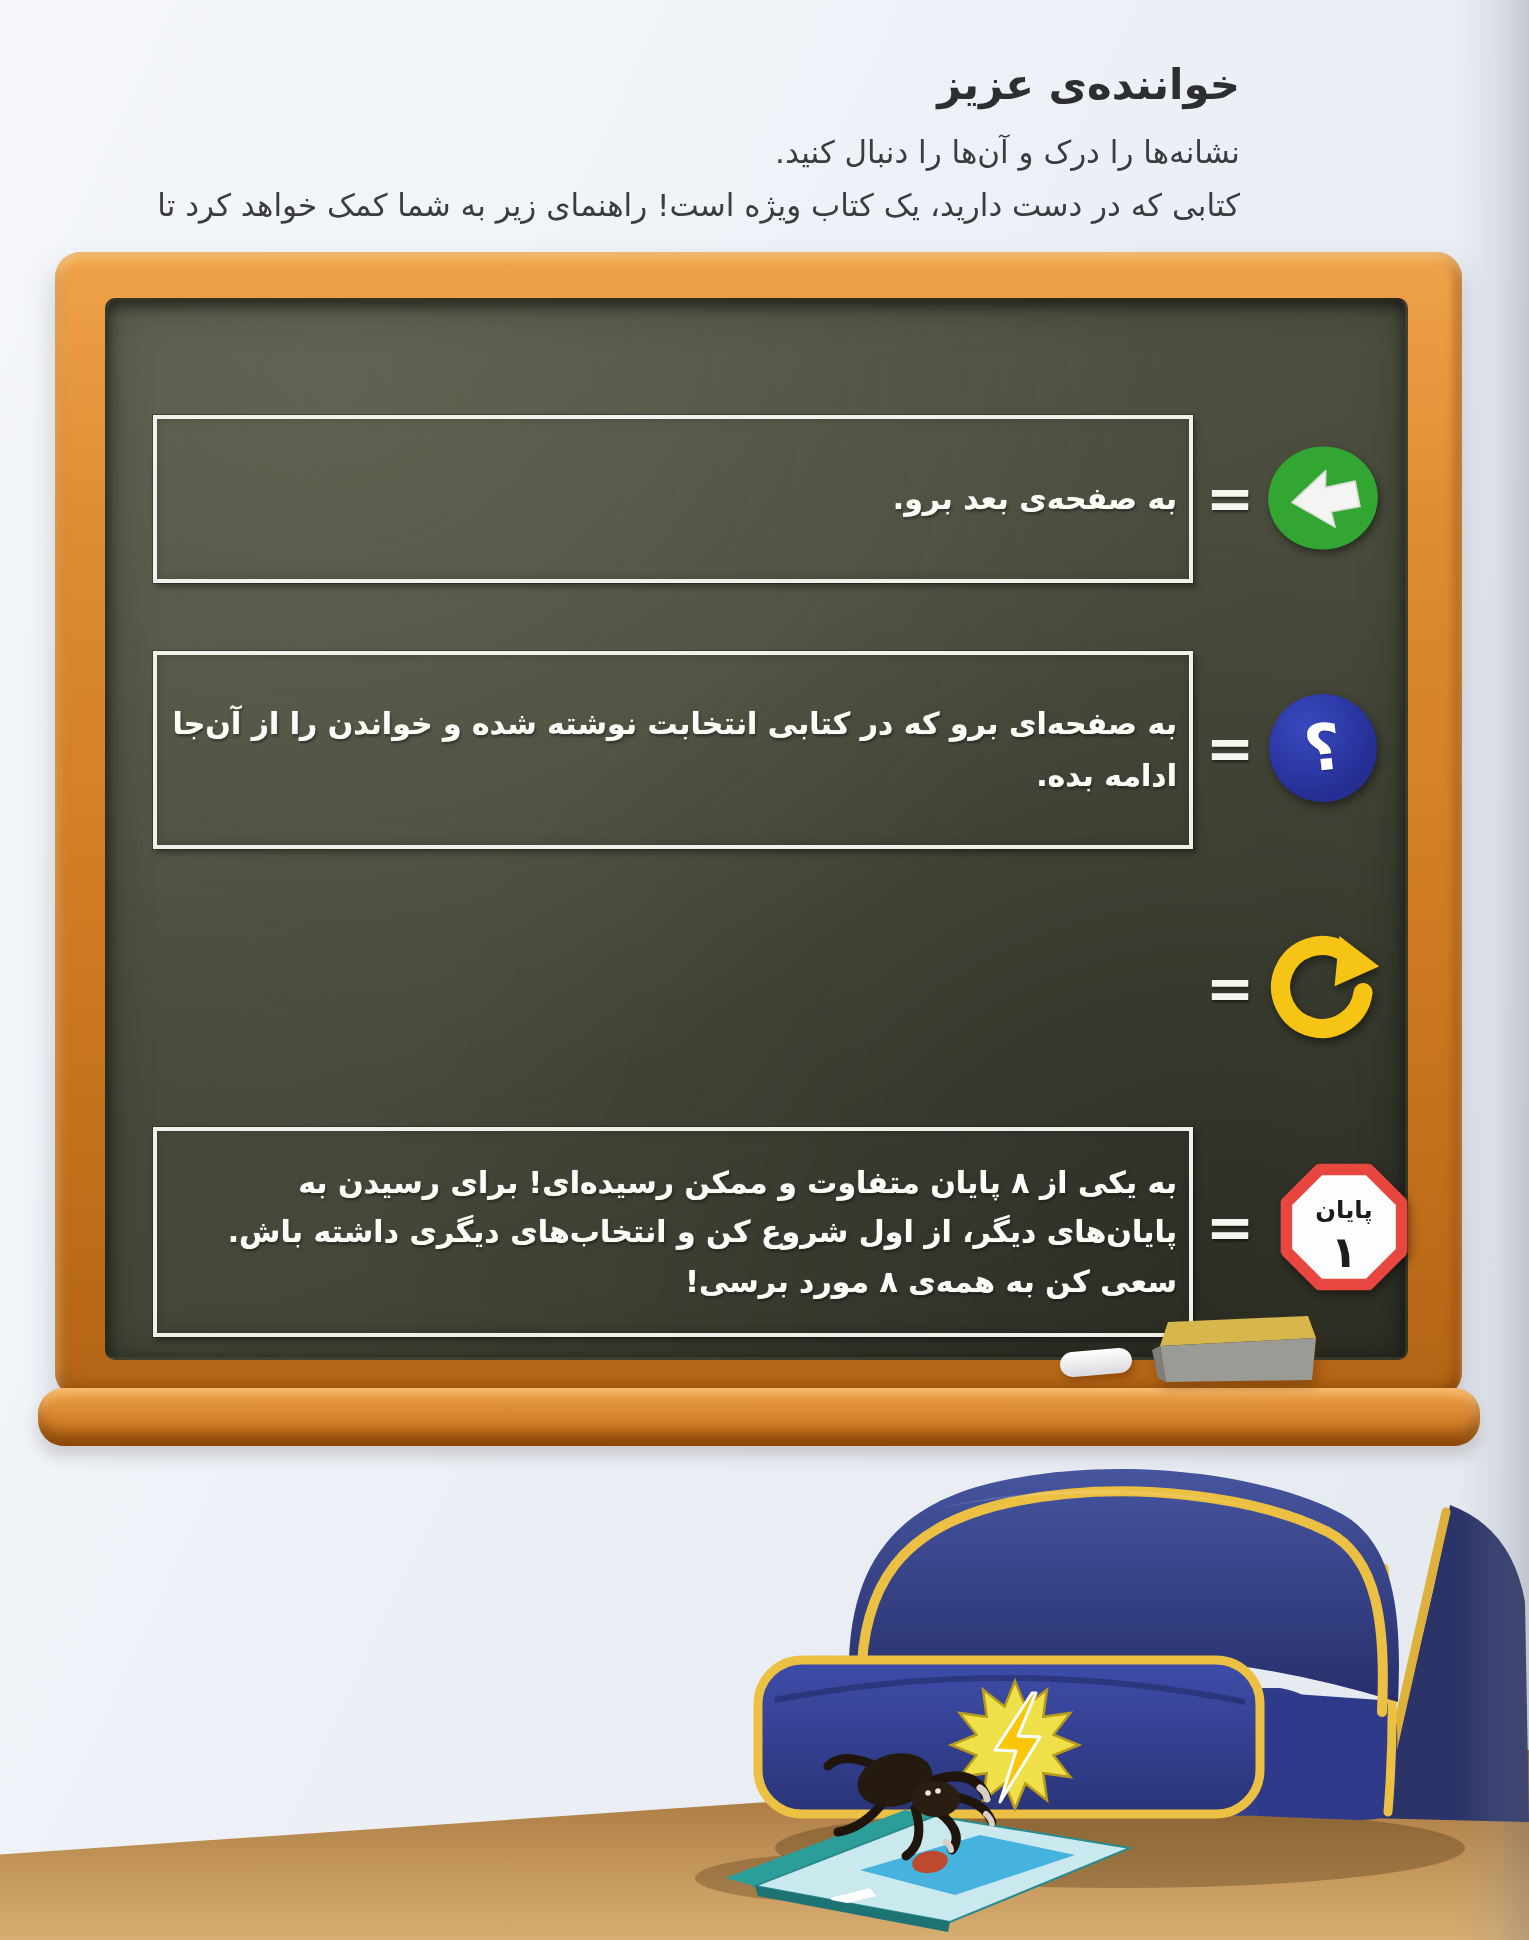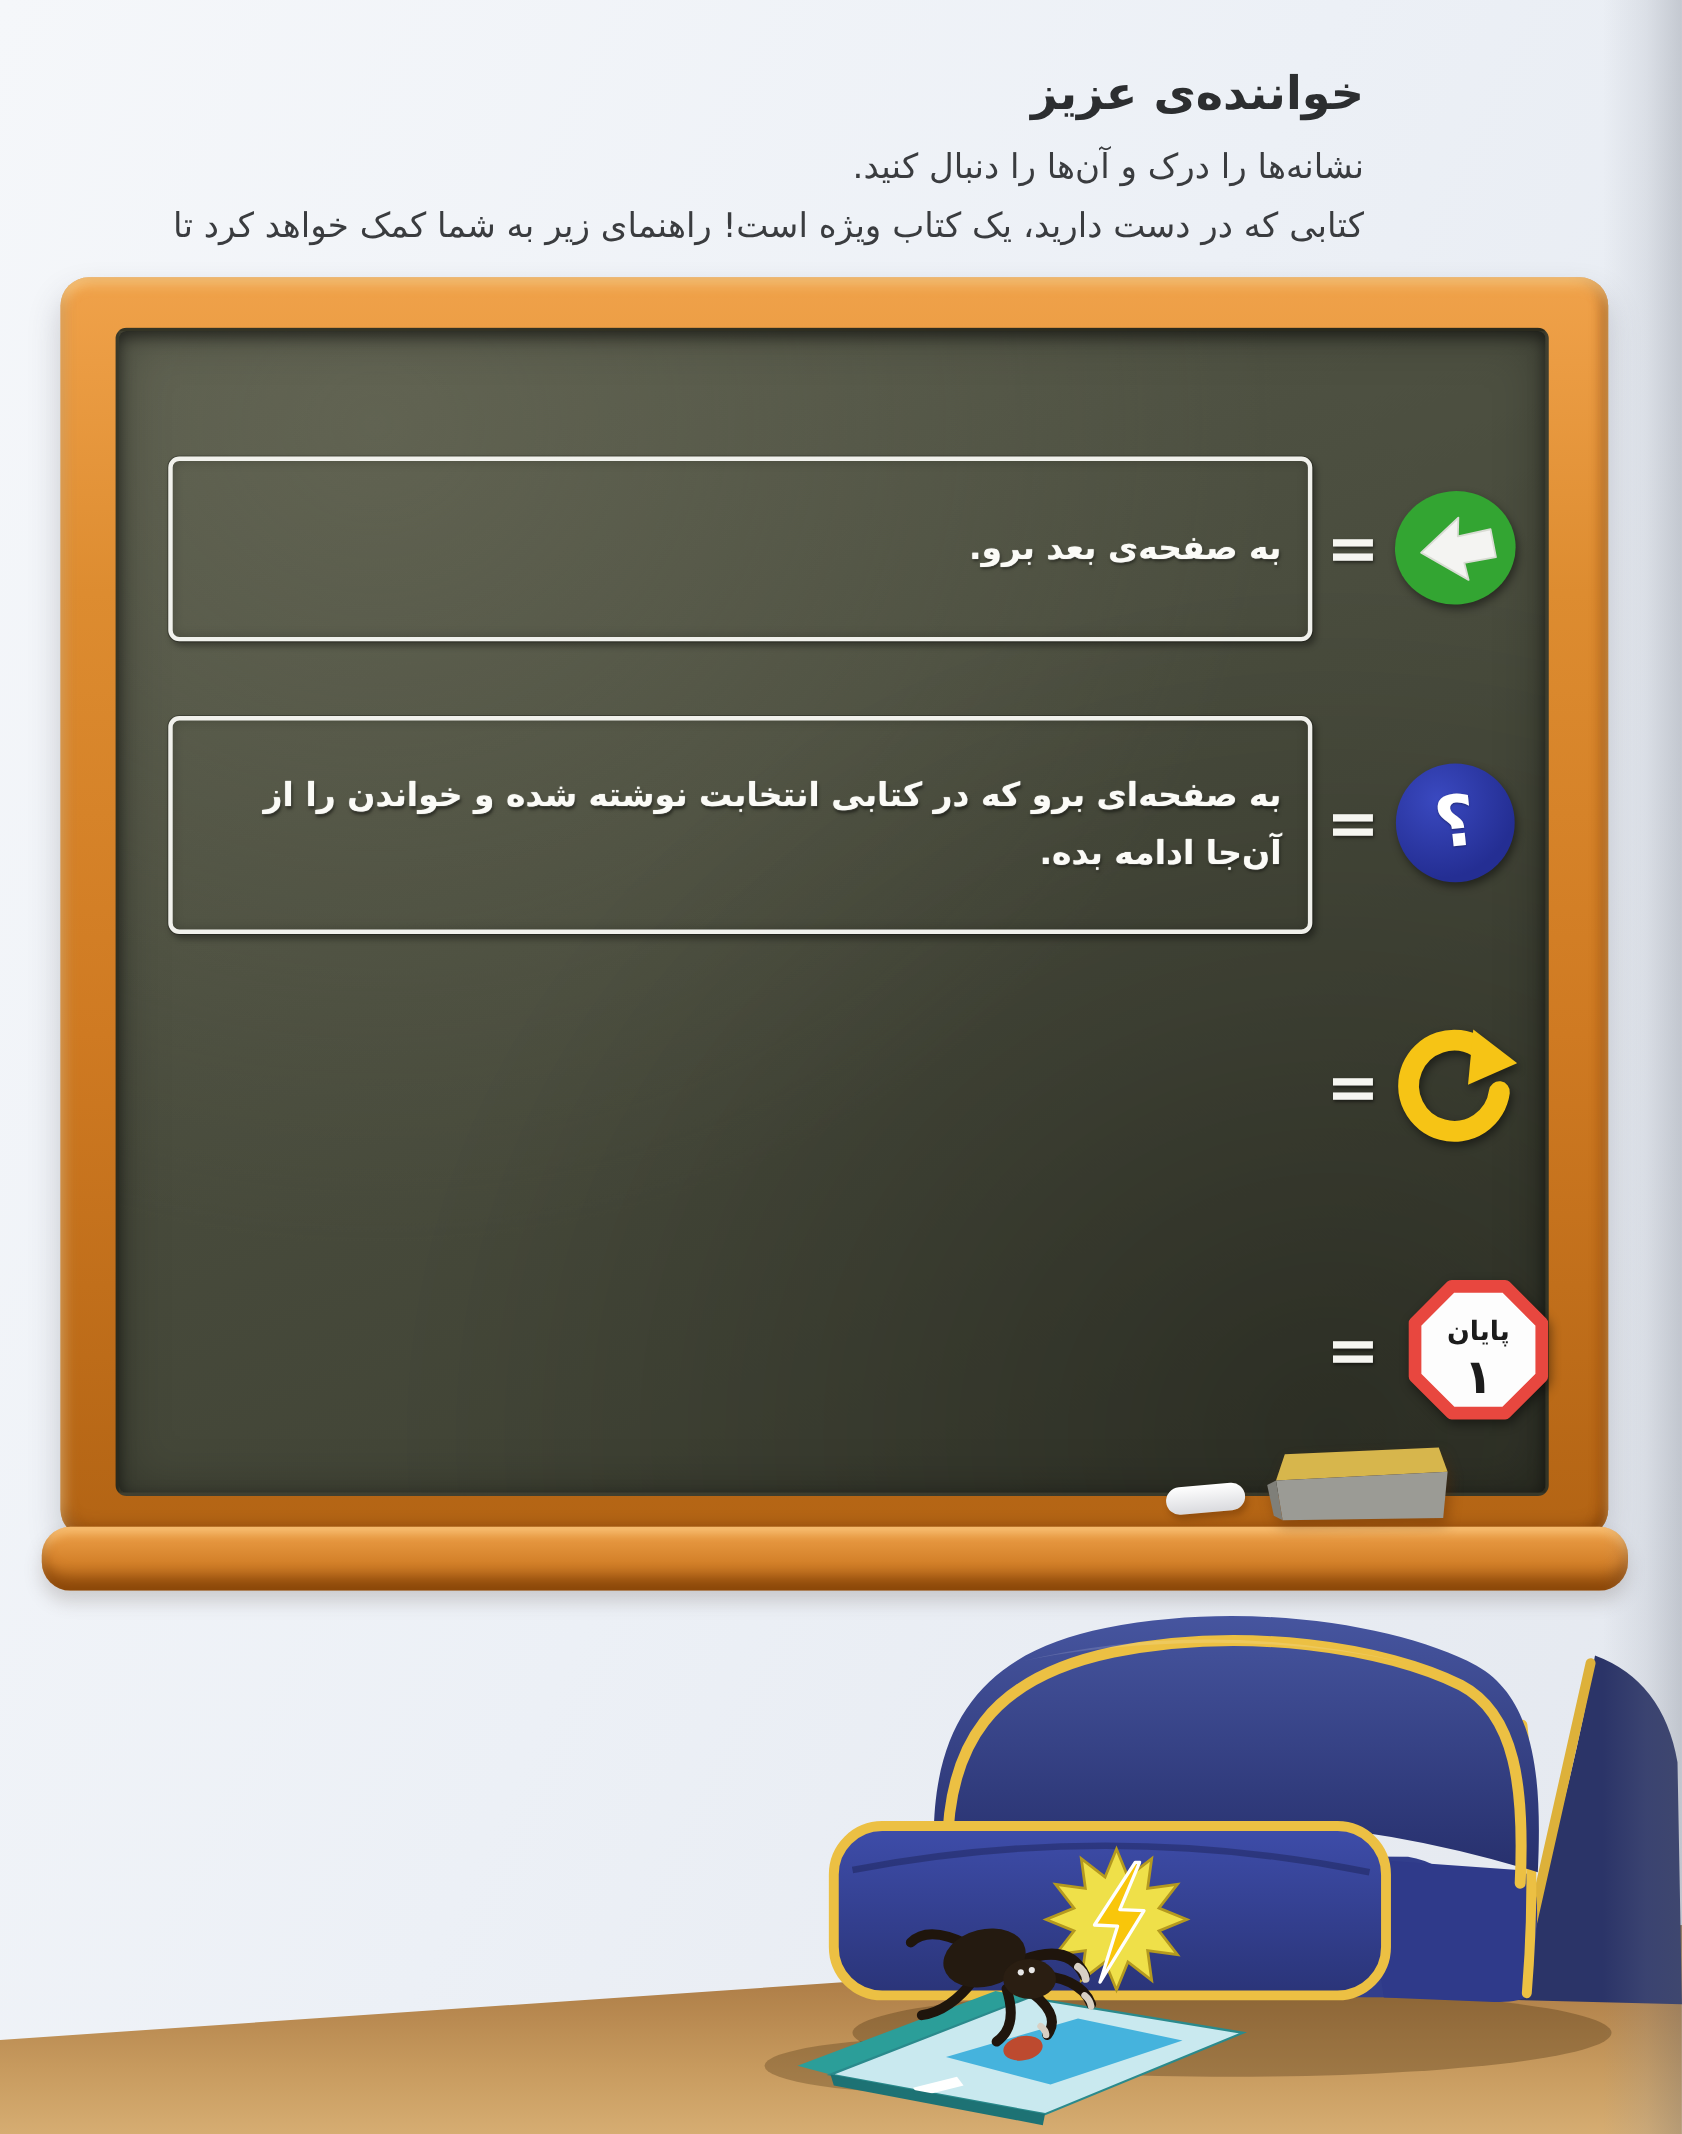--- a/index.html
+++ b/index.html
@@ -36,24 +36,24 @@
     position:absolute;left:50px;top:46px;width:1303px;height:1062px;
     border-radius:10px;border:3px solid rgba(40,36,22,.55);box-sizing:border-box;
     background:
       radial-gradient(ellipse at 18% 8%,rgba(135,135,112,.28),transparent 55%),
       radial-gradient(ellipse at 85% 95%,rgba(0,0,0,.30),transparent 55%),
       linear-gradient(160deg,#555849 0%,#494c3d 45%,#3d4032 100%);
     box-shadow:inset 0 5px 14px rgba(0,0,0,.55),inset 0 0 46px rgba(0,0,0,.28);
   }
   .chalk-box{
     position:absolute;left:45px;width:1040px;box-sizing:border-box;
-    border:4px solid rgba(250,250,246,.95);border-radius:10px;
+    border:4px solid rgba(250,250,246,.95);border-radius:0;
     box-shadow:0 0 0 1px rgba(0,0,0,.25),3px 4px 6px rgba(0,0,0,.35),inset 0 0 10px rgba(0,0,0,.2);
     display:flex;flex-direction:column;justify-content:center;
-    padding:6px 24px;direction:rtl;text-align:right;
+    padding:6px 12px;direction:rtl;text-align:right;
   }
   .chalk-text{
     color:#fbfbf7;font-size:30px;font-weight:700;line-height:1.72;
     text-shadow:0 0 1px rgba(255,255,255,.7),1px 2px 3px rgba(0,0,0,.5);
   }
   .equals{
     position:absolute;left:1086px;width:72px;height:84px;text-align:center;
     color:#f6f6f1;font-size:58px;font-weight:700;line-height:80px;
     text-shadow:1px 2px 3px rgba(0,0,0,.5);
   }
@@ -137,20 +137,23 @@
       </div>
 
       <div class="equals" style="top:647px;">=</div>
       <div class="legend-icon" style="left:1159px;top:631px;">
         <svg viewBox="0 0 100 100">
           <path d="M63 15 A37 37 0 1 0 86 49" fill="none" stroke="#f6c415" stroke-width="17" stroke-linecap="round" transform="rotate(8 50 50)"></path>
           <polygon points="58,2 97,24 60,47" fill="#f6c415" transform="rotate(8 50 50)"></polygon>
         </svg>
       </div>
 
+      <div class="chalk-box" style="top:826px;height:210px;">
+        <div class="chalk-text" style="line-height:1.64;">به یکی از ۸ پایان متفاوت و ممکن رسیده‌ای! برای رسیدن به پایان‌های دیگر، از اول شروع کن و انتخاب‌های دیگری داشته باش. سعی کن به همه‌ی ۸ مورد برسی!</div>
+      </div>
       <div class="equals" style="top:886px;">=</div>
       <div class="octagon-icon" style="left:1152px;top:862px;padding-left:20px;">
         <svg viewBox="0 0 100 100">
           <polygon points="31,5 69,5 95,31 95,69 69,95 31,95 5,69 5,31" fill="#fdfdfd" stroke="#e8473f" stroke-width="9" stroke-linejoin="round"></polygon>
           <text x="50" y="43" text-anchor="middle" font-size="19">پایان</text>
           <text x="50" y="81" text-anchor="middle" font-size="34">۱</text>
         </svg>
       </div>
 
     </div>

